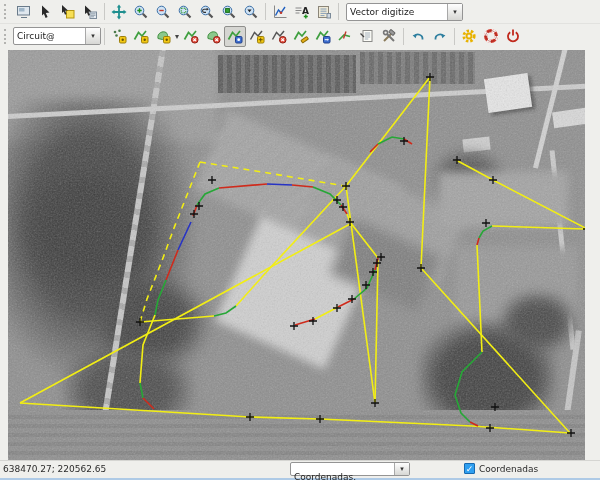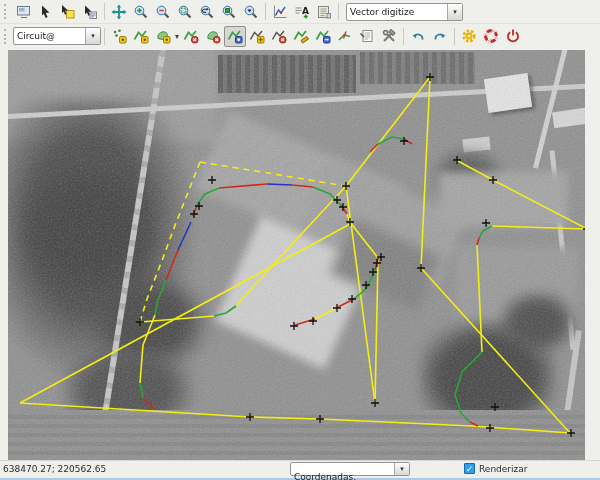--- a/index.html
+++ b/index.html
@@ -419,17 +419,17 @@
   </div>
 
   <div class="statusbar">
     <span class="coords">638470.27; 220562.65</span>
     <span class="combo status-combo">
       <span class="val">Coordenadas.</span>
       <span class="arrow">▾</span>
     </span>
     <span class="render">
       <span class="checkbox">✓</span>
-      <span>Renderizar</span>
+      <span>Coordenadas</span>
     </span>
   </div>
 
 </div>
 
 </body></html>

